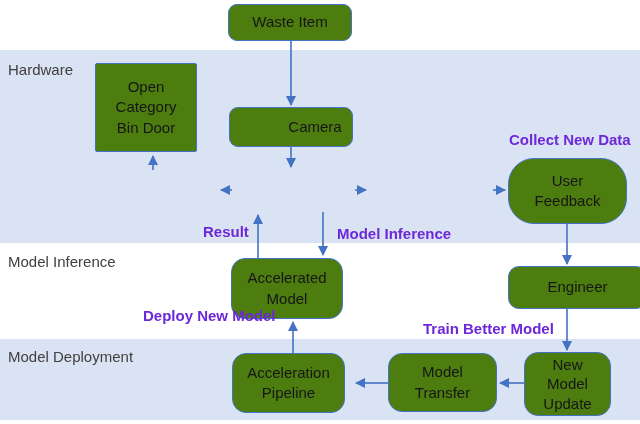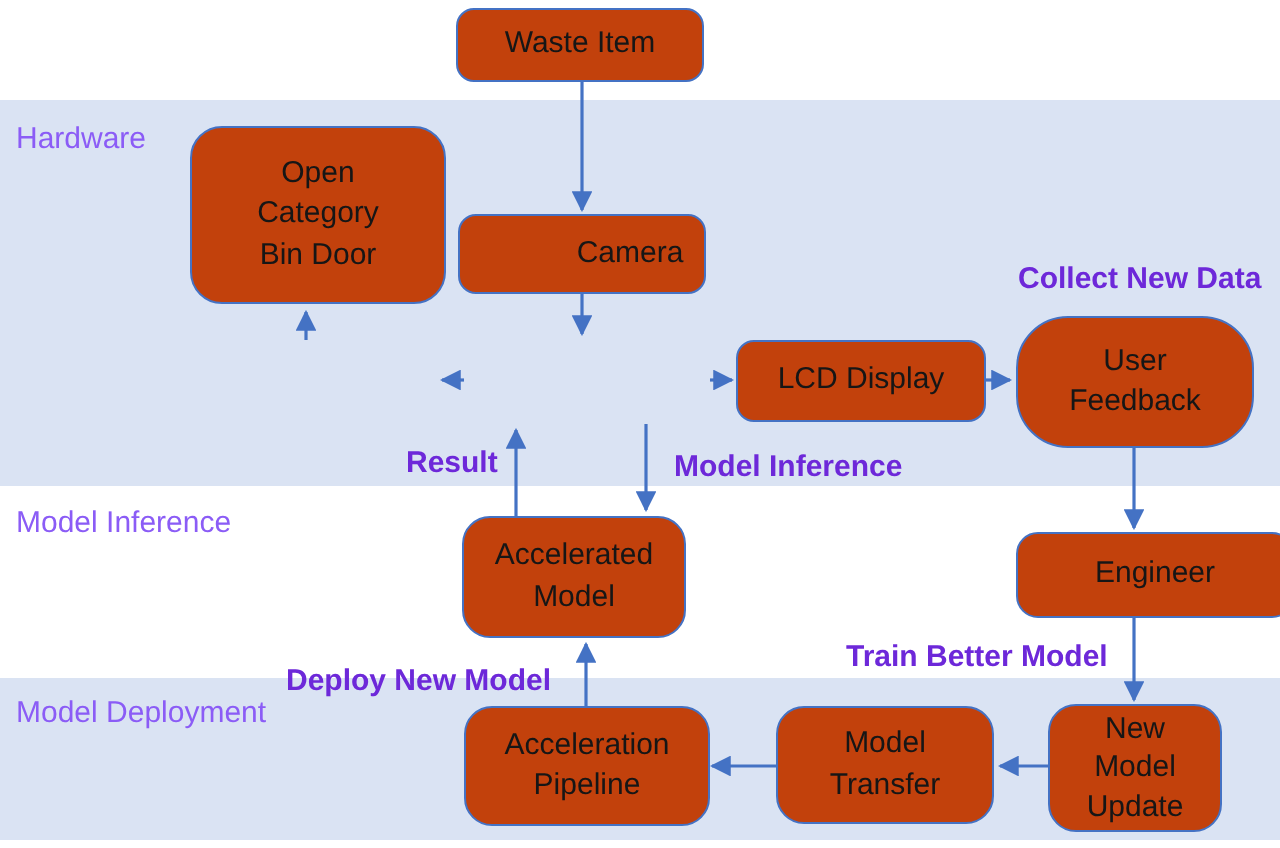--- a/index.html
+++ b/index.html
@@ -17,33 +17,33 @@
     left: 0;
     width: 640px;
     background: #dae3f3;
     z-index: 0;
   }
   .band-hardware   { top: 50px;  height: 193px; }
   .band-deployment { top: 339px; height: 81px; }
   .section-label {
     position: absolute;
     font-size: 15px;
-    color: #8b5cf6;
+    color: #404040;
     white-space: nowrap;
     z-index: 3;
   }
   .arrows {
     position: absolute;
     left: 0; top: 0;
     z-index: 1;
   }
   .node {
     position: absolute;
     box-sizing: border-box;
-    background: #c2410c;
+    background: #4d7c0f;
     border: 1.5px solid #4472c4;
     border-radius: 10px;
     display: flex;
     align-items: center;
     justify-content: center;
     text-align: center;
     font-size: 15px;
     line-height: 1.36;
     white-space: pre-line;
     z-index: 2;
@@ -52,40 +52,40 @@
   .edge-label {
     position: absolute;
     font-size: 15px;
     font-weight: bold;
     white-space: nowrap;
     color: #6d28d9;
     z-index: 3;
   }
   
   .n-waste    { left: 228px; top: 4px;   width: 124px; height: 37px; border-radius: 9px;  }
-  .n-bindoor  { left: 95px;  top: 63px;  width: 128px; height: 89px; border-radius: 16px; }
+  .n-bindoor  { left: 95px;  top: 63px;  width: 102px; height: 89px; border-radius: 2px; }
   .n-camera   { left: 229px; top: 107px; width: 124px; height: 40px; border-radius: 9px; padding-left: 48px;  }
   .n-servo    { left: 93px;  top: 169px; width: 123px; height: 42px; border-radius: 9px;  }
   .n-jetson   { left: 232px; top: 169px; width: 123px; height: 43px; border-radius: 9px;  }
   .n-lcd      { left: 368px; top: 170px; width: 125px; height: 41px; border-radius: 9px;  }
   .n-user     { left: 508px; top: 158px; width: 119px; height: 66px; border-radius: 26px; }
   .n-accel    { left: 231px; top: 258px; width: 112px; height: 61px; border-radius: 14px; }
   .n-engineer { left: 508px; top: 266px; width: 139px; height: 43px; border-radius: 11px; }
-  .n-pipeline { left: 232px; top: 353px; width: 123px; height: 60px; border-radius: 14px; }
+  .n-pipeline { left: 232px; top: 353px; width: 113px; height: 60px; border-radius: 14px; }
   .n-transfer { left: 388px; top: 353px; width: 109px; height: 59px; border-radius: 14px; }
   .n-update   { left: 524px; top: 352px; width: 87px;  height: 64px; border-radius: 14px; line-height: 1.3; }
   
   .s-hardware   { left: 8px; top: 61px;  }
   .s-inference  { left: 8px; top: 253px; }
   .s-deployment { left: 8px; top: 348px; }
   
   .e-collect  { left: 509px; top: 131px; }
   .e-result   { left: 203px; top: 223px; }
   .e-modelinf { left: 337px; top: 225px; }
-  .e-deploy   { left: 143px; top: 332px; }
+  .e-deploy   { left: 143px; top: 307px; }
   .e-train    { left: 423px; top: 320px; }
 </style>
 </head>
 <body>
 
 <div class="canvas">
 
   <div class="band band-hardware"></div>
   <div class="band band-deployment"></div>
 
@@ -114,21 +114,20 @@
       <path d="M258 258 L258 215" marker-end="url(#ah)"></path>
       <path d="M323 212 L323 255" marker-end="url(#ah)"></path>
     </g>
   </svg>
 
   <div class="node n-waste">Waste Item</div>
   <div class="node n-bindoor">Open
 Category
 Bin Door</div>
   <div class="node n-camera">Camera</div>
-  <div class="node n-lcd">LCD Display</div>
   <div class="node n-user">User
 Feedback</div>
   <div class="node n-accel">Accelerated
 Model</div>
   <div class="node n-engineer">Engineer</div>
   <div class="node n-pipeline">Acceleration
 Pipeline</div>
   <div class="node n-transfer">Model
 Transfer</div>
   <div class="node n-update">New

